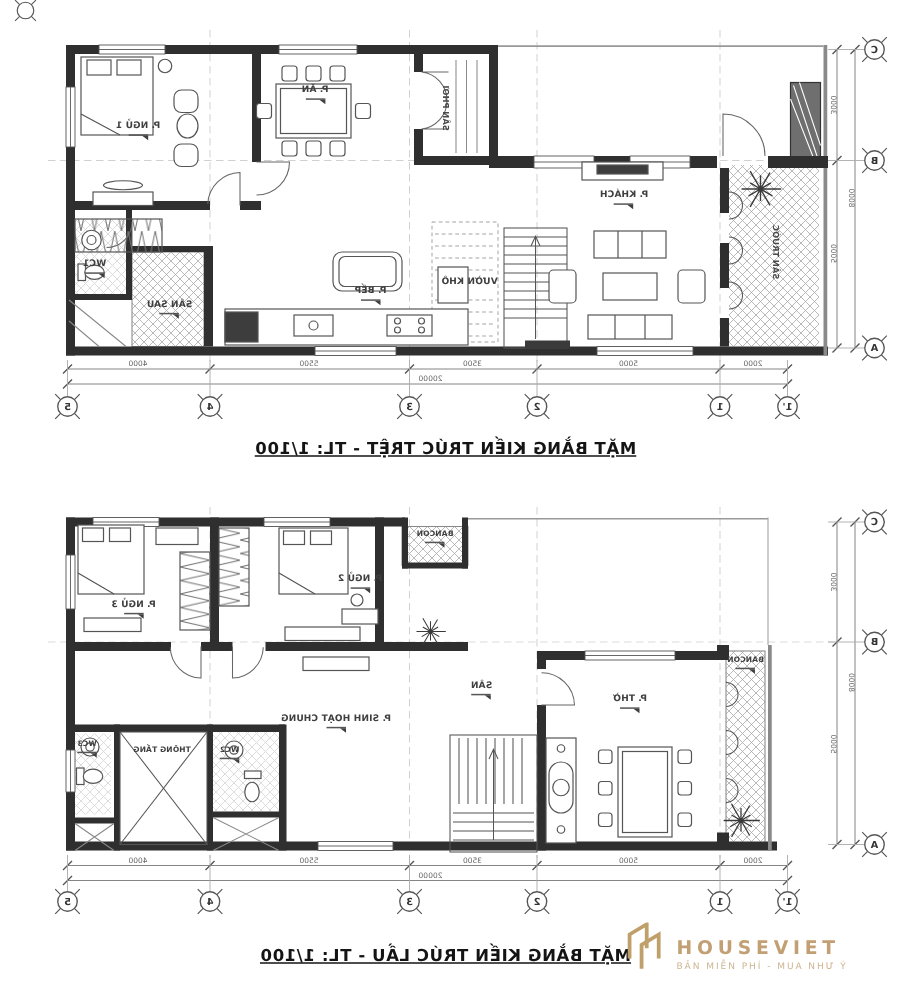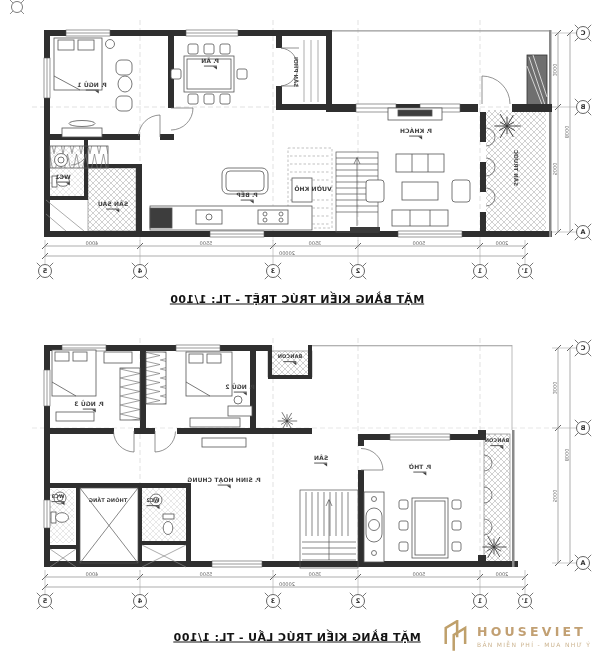--- a/index.html
+++ b/index.html
@@ -16,21 +16,21 @@
   .dimt{position:absolute;transform:translate(-50%,-50%) scaleX(-1);
         font:400 5px "DejaVu Sans",sans-serif;color:#666;white-space:nowrap}
   .dimtv{position:absolute;transform:translate(-50%,-50%) rotate(90deg) scaleX(-1);
         font:400 5px "DejaVu Sans",sans-serif;color:#666;white-space:nowrap}
   .axt{position:absolute;transform:translate(-50%,-50%) scaleX(-1);
        font:700 6.5px "DejaVu Sans",sans-serif;color:#333}
   .title{position:absolute;transform:translate(-50%,-50%) scaleX(-1);
          font:700 11px "DejaVu Sans",sans-serif;color:#141414;letter-spacing:.4px;
          text-decoration:underline;white-space:nowrap}
   
-  .logo{position:absolute;left:441px;top:615px;width:158px;height:42px;display:flex;align-items:center;gap:6px}
+  .logo{position:absolute;left:415px;top:615px;width:158px;height:42px;display:flex;gap:6px}
   .logo .txt{display:flex;flex-direction:column;justify-content:center}
   .logo .nm{font:700 12.5px "DejaVu Sans",sans-serif;letter-spacing:3.2px;color:#c2a073;white-space:nowrap}
   .logo .tg{font:400 6px "DejaVu Sans",sans-serif;letter-spacing:1.3px;color:#ccb490;margin-top:2px;white-space:nowrap}
 </style>
 </head>
 <body>
 
 <div class="canvas">
 
 <svg width="600" height="664" viewBox="0 0 600 664">

